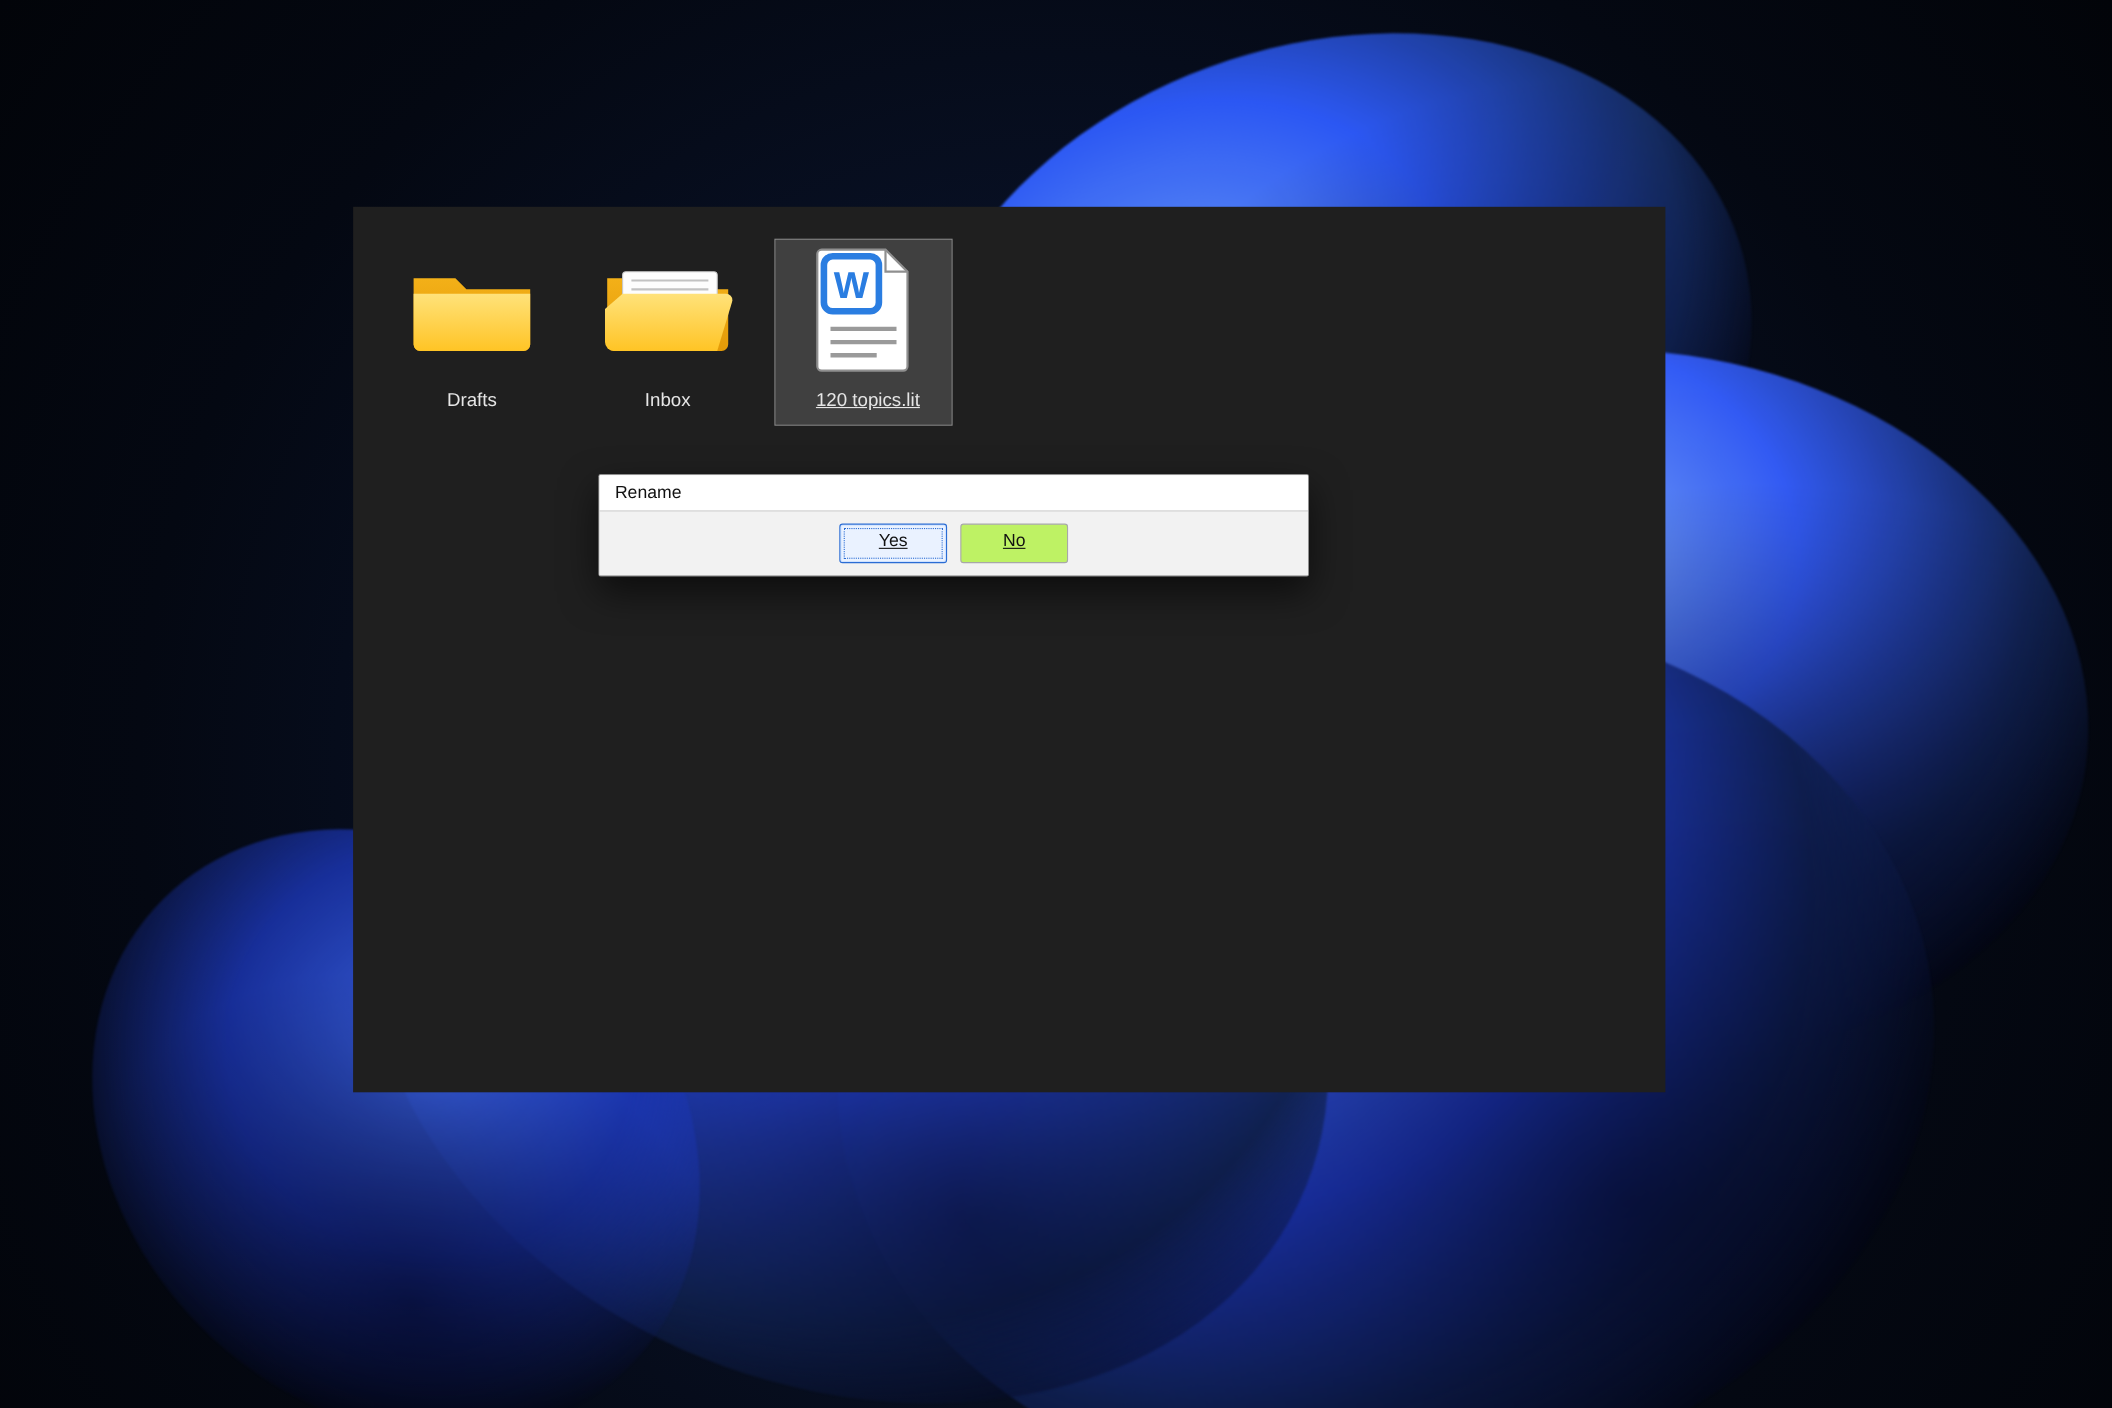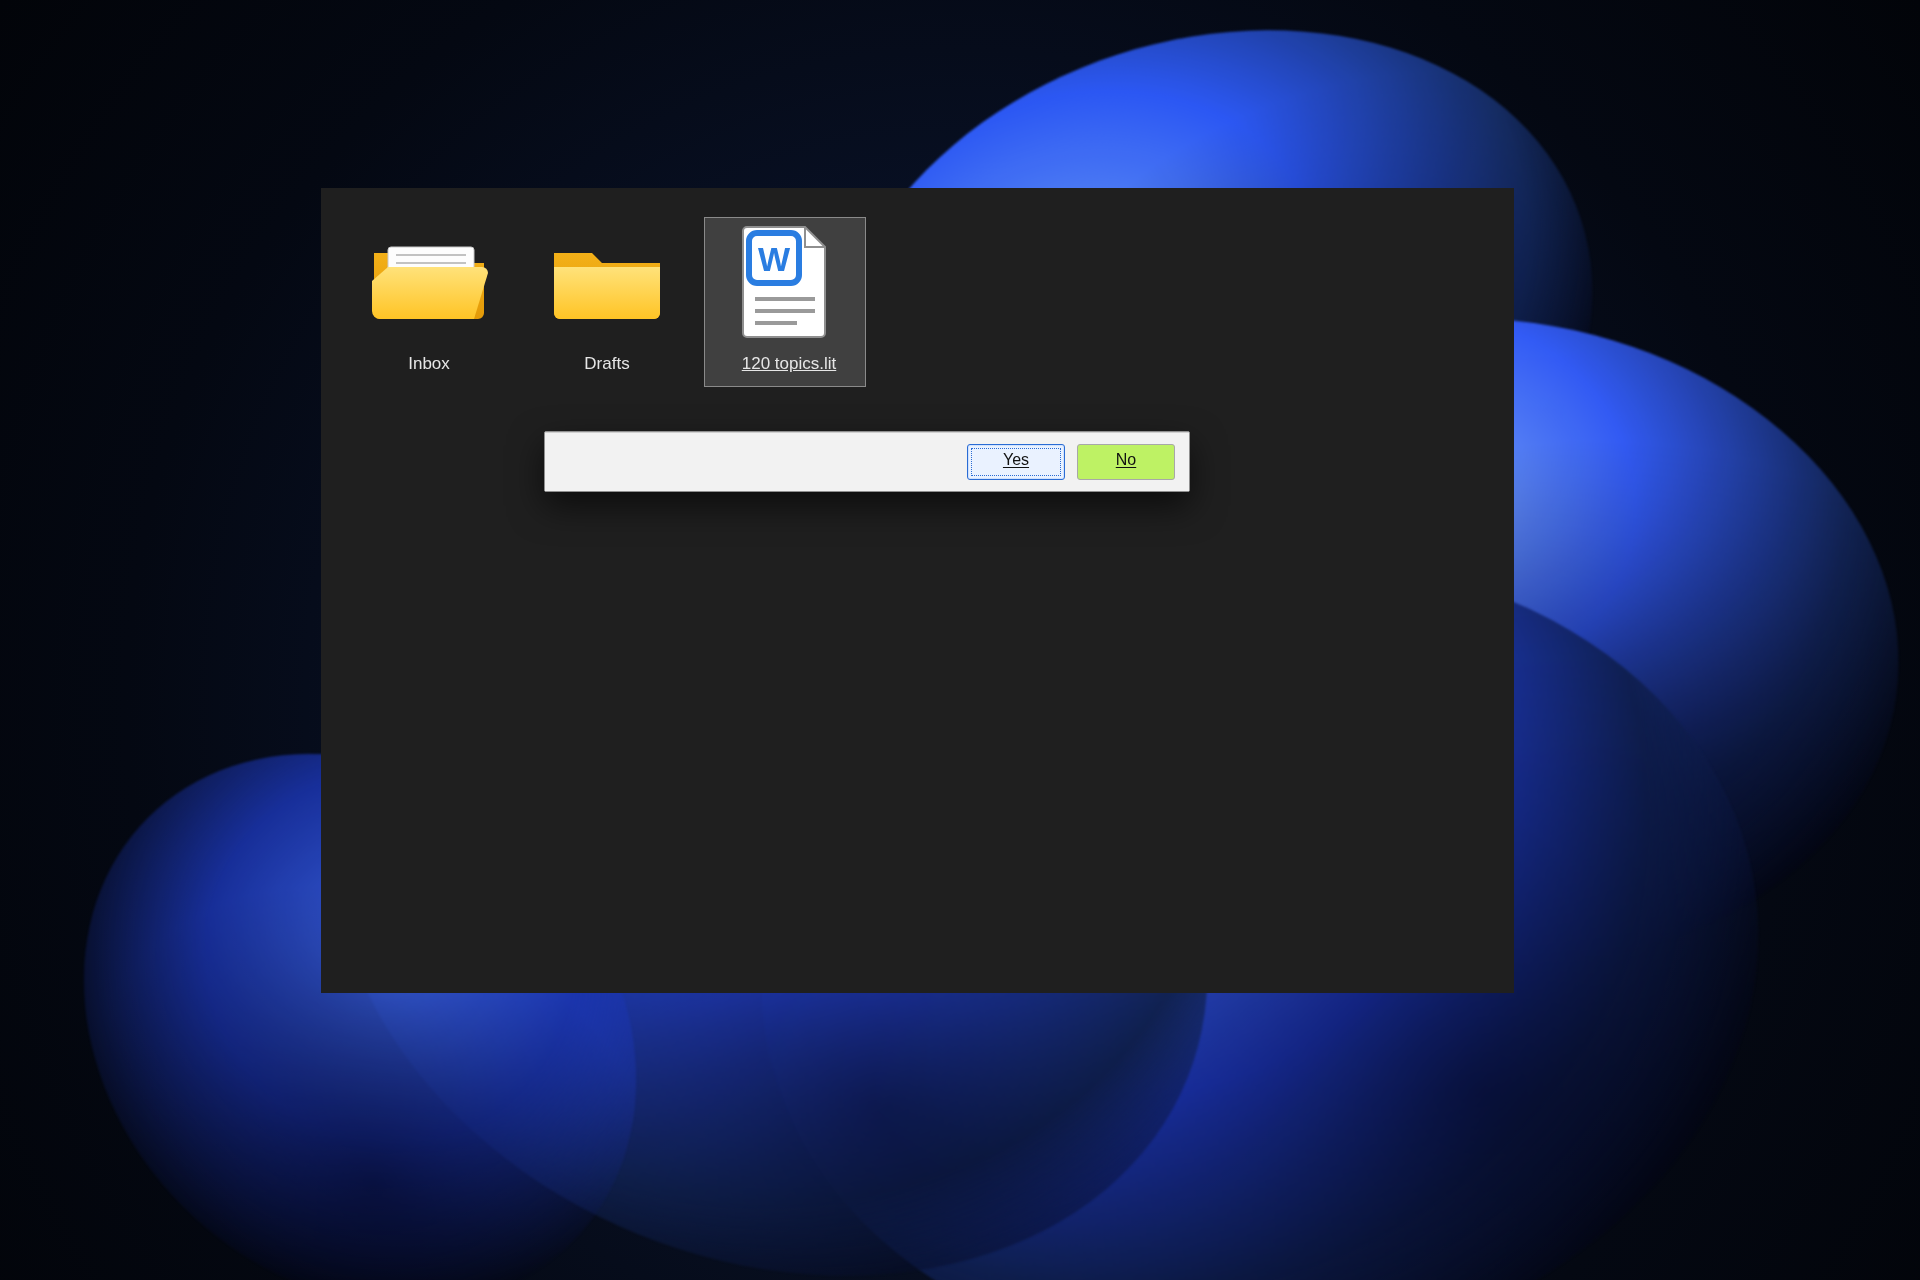--- a/index.html
+++ b/index.html
@@ -122,21 +122,21 @@
     align-items: flex-start;
     background:#fff;
   }
   .dialog .msg { line-height: 1.6; }
   .dialog .msg .line2 { margin-top: 18px; }
   .dialog .footer {
     background: #f2f2f2;
     border-top: 1px solid #d0d0d0;
     padding: 11px 14px;
     display: flex;
-    justify-content: flex-end;
+    justify-content: center;
     gap: 12px;
   }
   .btn {
     min-width: 96px;
     height: 34px;
     line-height: 30px;
     text-align: center;
     font-size: 16px;
     background: #bef264;
     border: 1px solid #a8a8a8;
@@ -163,20 +163,40 @@
   <div class="petal p5"></div>
   <div class="petal p3"></div>
   <div class="petal p2"></div>
   <div class="petal p4"></div>
 </div>
 
 <div class="explorer">
   <div class="items">
 
     <div class="item">
+      <div class="iconbox folder-icon">
+        <svg viewBox="0 0 118 96">
+          <defs>
+            <linearGradient id="folBack" x1="0" y1="0" x2="0" y2="1">
+              <stop offset="0" stop-color="#f3b018"></stop>
+                <stop offset="1" stop-color="#e39a08"></stop>
+            </linearGradient>
+            <linearGradient id="folFront" x1="0" y1="0" x2="0" y2="1">
+              <stop offset="0" stop-color="#ffe27a"></stop>
+                <stop offset="1" stop-color="#ffc425"></stop>
+            </linearGradient>
+          </defs>
+          <path d="M6 20 h38 l10 10 h58 v50 a6 6 0 0 1 -6 6 H12 a6 6 0 0 1 -6 -6 Z" fill="url(#folBack)"></path>
+          <path d="M6 34 h106 v46 a6 6 0 0 1 -6 6 H12 a6 6 0 0 1 -6 -6 Z" fill="url(#folFront)"></path>
+        </svg>
+      </div>
+      <div class="label">Drafts</div>
+    </div>
+
+    <div class="item">
       <div class="iconbox mailfolder-icon">
         <svg viewBox="0 0 118 96">
           <defs>
             <linearGradient id="ofolBack" x1="0" y1="0" x2="0" y2="1">
               <stop offset="0" stop-color="#f3b018"></stop>
                 <stop offset="1" stop-color="#e39a08"></stop>
             </linearGradient>
             <linearGradient id="ofolFront" x1="0" y1="0" x2="0" y2="1">
               <stop offset="0" stop-color="#ffe27a"></stop>
                 <stop offset="1" stop-color="#ffc425"></stop>
@@ -188,40 +208,20 @@
             <rect x="18" y="14" width="86" height="50" rx="3" fill="#fdfdfd" stroke="#c8c8c8"></rect>
             <line x1="26" y1="22" x2="96" y2="22" stroke="#c2c2c2" stroke-width="2"></line>
             <line x1="26" y1="30" x2="96" y2="30" stroke="#c2c2c2" stroke-width="2"></line>
             <line x1="26" y1="38" x2="96" y2="38" stroke="#c2c2c2" stroke-width="2"></line>
             <line x1="26" y1="46" x2="80" y2="46" stroke="#c2c2c2" stroke-width="2"></line>
           </g>
           <path d="M2 48 L18 34 H112 a6 6 0 0 1 6 6 L104 86 H10 a8 8 0 0 1 -8 -8 Z" fill="url(#ofolFront)"></path>
         </svg>
       </div>
       <div class="label">Inbox</div>
-    </div>
-
-    <div class="item">
-      <div class="iconbox folder-icon">
-        <svg viewBox="0 0 118 96">
-          <defs>
-            <linearGradient id="folBack" x1="0" y1="0" x2="0" y2="1">
-              <stop offset="0" stop-color="#f3b018"></stop>
-                <stop offset="1" stop-color="#e39a08"></stop>
-            </linearGradient>
-            <linearGradient id="folFront" x1="0" y1="0" x2="0" y2="1">
-              <stop offset="0" stop-color="#ffe27a"></stop>
-                <stop offset="1" stop-color="#ffc425"></stop>
-            </linearGradient>
-          </defs>
-          <path d="M6 20 h38 l10 10 h58 v50 a6 6 0 0 1 -6 6 H12 a6 6 0 0 1 -6 -6 Z" fill="url(#folBack)"></path>
-          <path d="M6 34 h106 v46 a6 6 0 0 1 -6 6 H12 a6 6 0 0 1 -6 -6 Z" fill="url(#folFront)"></path>
-        </svg>
-      </div>
-      <div class="label">Drafts</div>
     </div>
 
     <div class="item selected">
       <div class="iconbox doc-icon">
         <svg viewBox="0 0 108 120">
           <path d="M16 6 h58 l20 20 v86 a4 4 0 0 1 -4 4 H16 a4 4 0 0 1 -4 -4 V10 a4 4 0 0 1 4 -4 Z" fill="#ffffff" stroke="#8f8f8f" stroke-width="2"></path>
           <path d="M74 6 v20 h20" fill="none" stroke="#8f8f8f" stroke-width="2"></path>
           <rect x="18" y="12" width="50" height="50" rx="8" fill="#fff" stroke="#2a7de1" stroke-width="6"></rect>
           <text x="43" y="50" text-anchor="middle" font-family="Segoe UI, sans-serif" font-size="34" font-weight="700" fill="#2a7de1">W</text>
           <line x1="24" y1="78" x2="84" y2="78" stroke="#9a9a9a" stroke-width="4"></line>
@@ -229,17 +229,18 @@
           <line x1="24" y1="102" x2="66" y2="102" stroke="#9a9a9a" stroke-width="4"></line>
         </svg>
       </div>
       <div class="label">120 topics.lit</div>
     </div>
 
   </div>
 </div>
 
 <div class="dialog">
+  <div class="titlebar">Rename</div>
   <div class="footer">
     <div class="btn default"><span class="mnemonic">Yes</span></div>
     <div class="btn"><span class="mnemonic">No</span></div>
   </div>
 </div>
 
 </body></html>

